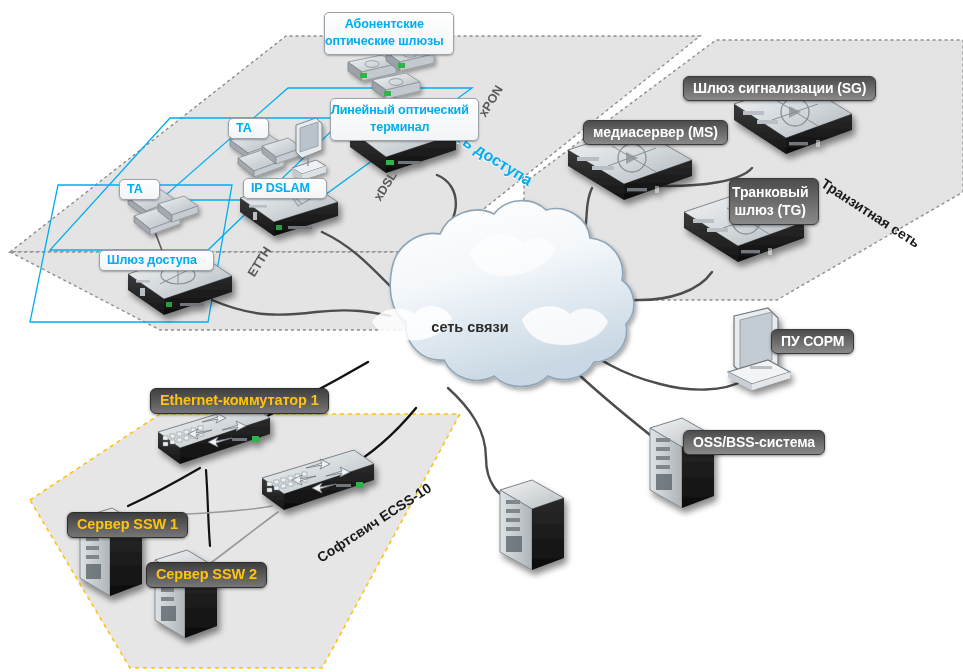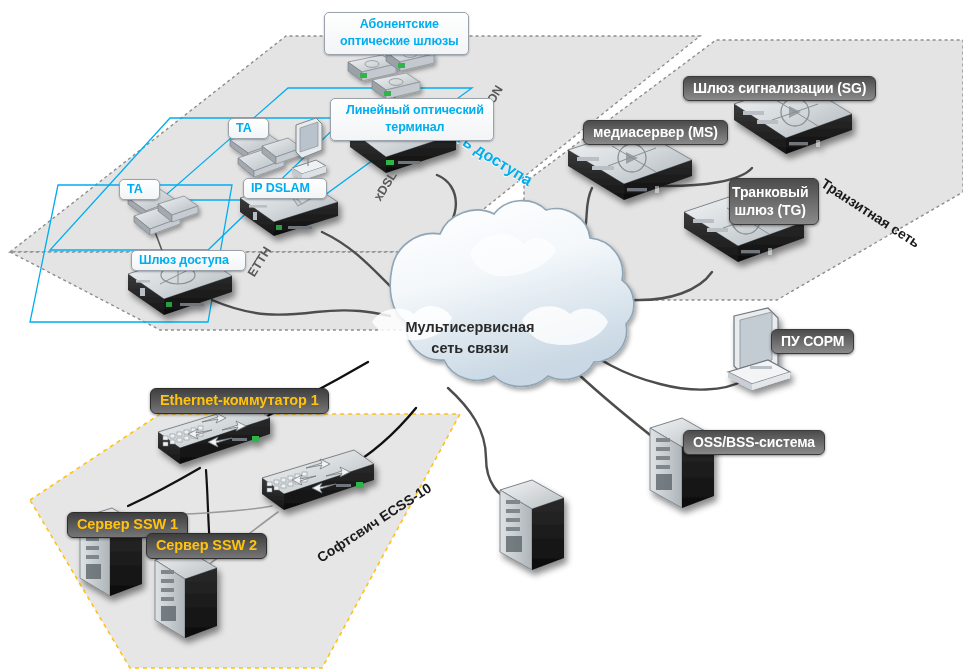--- a/index.html
+++ b/index.html
@@ -30,21 +30,21 @@
   .lbl.blue{
     color:#00aeef;
     background:linear-gradient(#ffffff,#f2f4f6);
     border:1px solid #9aa3ab;
     border-radius:5px;
     padding:2px 16px 3px 7px;
     font-size:12.5px;
     box-shadow:0 1px 2px rgba(0,0,0,.30);
     text-align:center;
   }
-  .lbl.blue.two{padding:3px 9px 4px 15px;line-height:1.35;}
+  .lbl.blue.two{padding:3px 9px 4px 0;line-height:1.35;}
   
   .lbl.dark{
     color:#ffffff;
     background:linear-gradient(#4b4b4b,#6e6e6e 55%,#8a8a8a);
     border:1px solid #3a3a3a;
     border-radius:6px;
     padding:3px 9px 4px 9px;
     font-size:14px;
     box-shadow:0 1px 3px rgba(0,0,0,.45);
     text-align:center;
@@ -507,56 +507,55 @@
 
   <div class="zonetitle gray" style="left:371px;top:196px;transform:rotate(-58deg);">xDSL</div>
 
   <div class="zonetitle gray" style="left:245px;top:272px;transform:rotate(-58deg);">ETTH</div>
 
   <div class="zonetitle black" style="left:827px;top:175px;transform:rotate(33deg);">Транзитная сеть</div>
 
   <div class="zonetitle black" style="left:314px;top:552px;transform:rotate(-33deg);">Софтсвич ECSS-10</div>
 
   <div class="cloudtext" style="left:375px;top:317px;">
-    <div>Мультисервисная</div>
     <div>сеть связи</div>
   </div>
 
   <div class="lbl blue two" style="left:324px;top:12px;">
     <div>Абонентские</div>
     <div>оптические шлюзы</div>
   </div>
 
   <div class="lbl blue two" style="left:330px;top:98px;">
     <div>Линейный оптический</div>
     <div>терминал</div>
   </div>
 
   <div class="lbl blue" style="left:228px;top:118px;">ТА</div>
 
   <div class="lbl blue" style="left:119px;top:179px;">ТА</div>
 
   <div class="lbl blue" style="left:243px;top:178px;">IP DSLAM</div>
 
-  <div class="lbl blue" style="left:99px;top:250px;margin-left:32px;">Шлюз доступа</div>
+  <div class="lbl blue" style="left:99px;top:250px;">Шлюз доступа</div>
 
   <div class="lbl dark" style="left:683px;top:76px;">Шлюз сигнализации (SG)</div>
 
   <div class="lbl dark" style="left:583px;top:120px;">медиасервер (MS)</div>
 
   <div class="lbl dark two" style="left:729px;top:178px;">
     <div>Транковый</div>
     <div>шлюз (TG)</div>
   </div>
 
   <div class="lbl dark" style="left:771px;top:329px;">ПУ СОРМ</div>
 
   <div class="lbl dark" style="left:683px;top:430px;">OSS/BSS-система</div>
 
 
   <div class="lbl gold" style="left:150px;top:388px;">Ethernet-коммутатор 1</div>
 
 
   <div class="lbl gold" style="left:67px;top:512px;">Сервер SSW 1</div>
 
-  <div class="lbl gold" style="left:146px;top:533px;">Сервер SSW 2</div>
+  <div class="lbl gold" style="left:146px;top:562px;">Сервер SSW 2</div>
 
 </div>
 
 </body></html>

